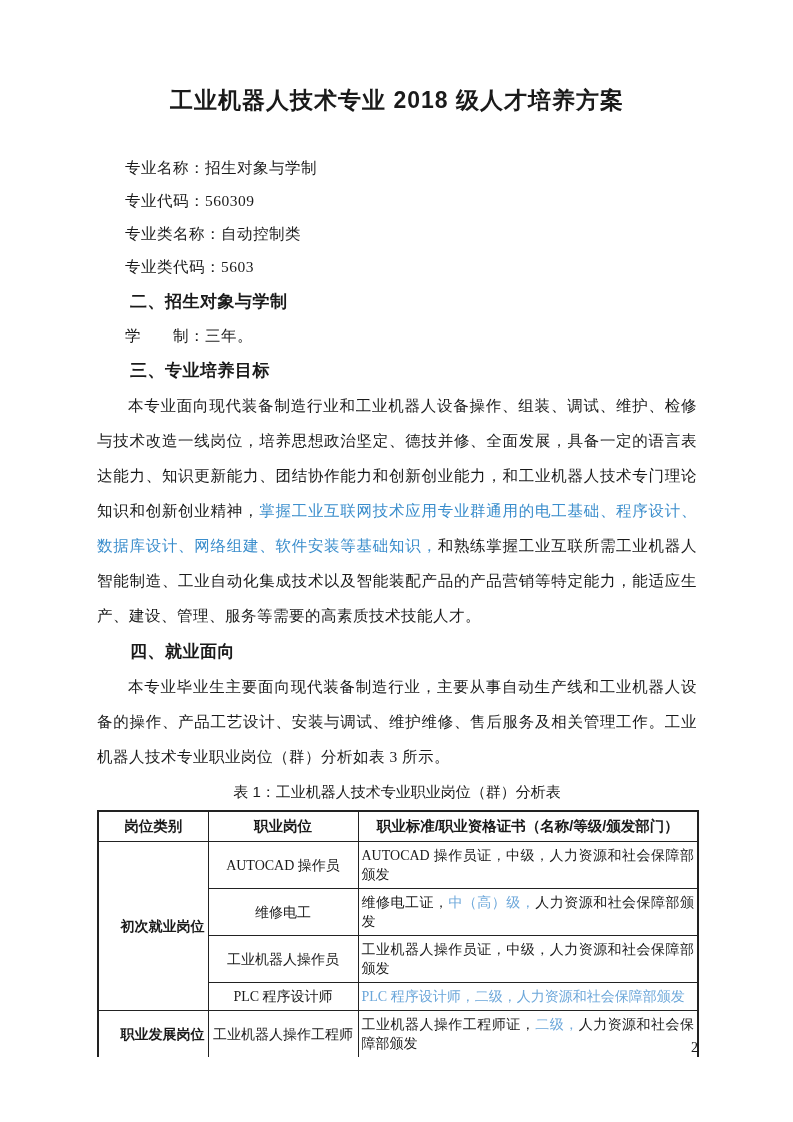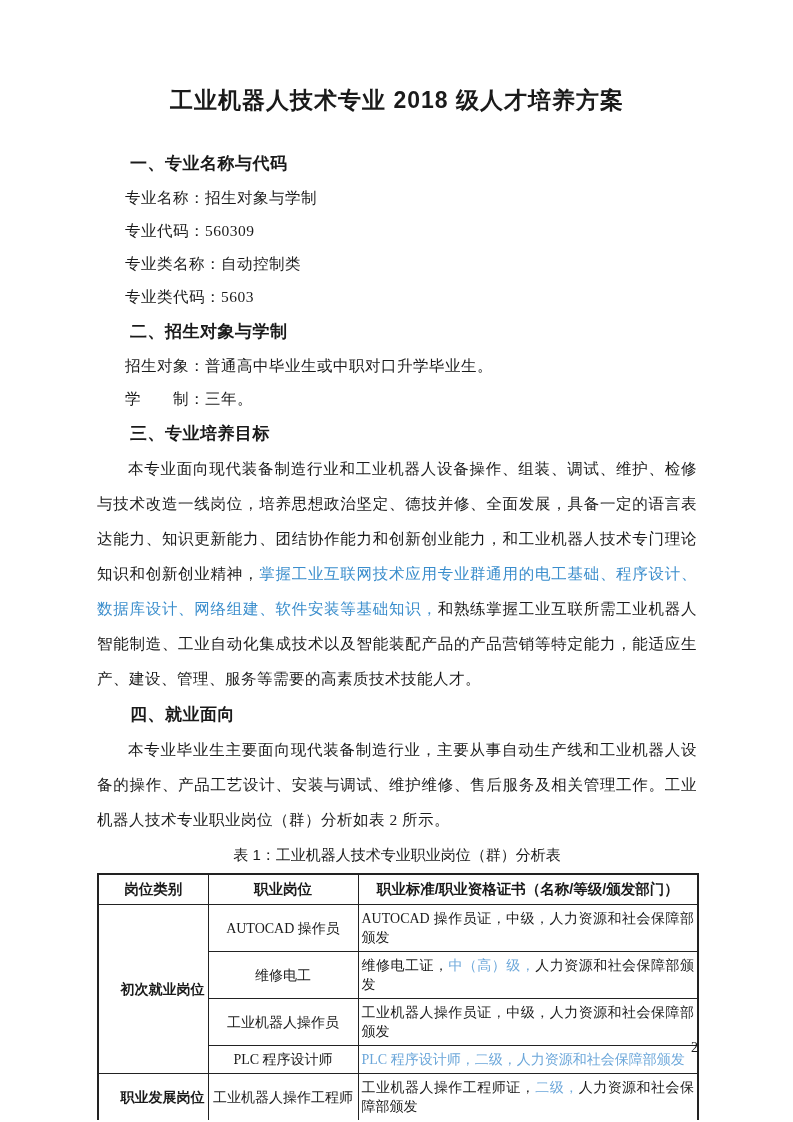--- a/index.html
+++ b/index.html
@@ -56,35 +56,33 @@
     font-family:"Liberation Serif","DejaVu Serif",serif;color:#1a1a1a;
   }
 </style>
 </head>
 <body>
 
 <div class="page">
 
   <h1 class="doc-title">工业机器人技术专业 2018 级人才培养方案</h1>
 
-  <h2 class="section-heading first">一、专业名称与代码</h2>
   <div class="kv">专业名称：招生对象与学制</div>
   <div class="kv">专业代码：560309</div>
   <div class="kv">专业类名称：自动控制类</div>
   <div class="kv">专业类代码：5603</div>
 
   <h2 class="section-heading">二、招生对象与学制</h2>
-  <div class="kv">招生对象：普通高中毕业生或中职对口升学毕业生。</div>
   <div class="kv">学　　制：三年。</div>
 
   <h2 class="section-heading">三、专业培养目标</h2>
   <p class="para"><span>本专业面向现代装备制造行业和工业机器人设备操作、组装、调试、维护、检修与技术改造一线岗位，培养思想政治坚定、德技并修、全面发展，具备一定的语言表达能力、知识更新能力、团结协作能力和创新创业能力，和工业机器人技术专门理论知识和创新创业精神，</span><span class="c-blue">掌握工业互联网技术应用专业群通用的电工基础、程序设计、数据库设计、网络组建、软件安装等基础知识，</span><span>和熟练掌握工业互联所需工业机器人智能制造、工业自动化集成技术以及智能装配产品的产品营销等特定能力，能适应生产、建设、管理、服务等需要的高素质技术技能人才。</span></p>
 
   <h2 class="section-heading">四、就业面向</h2>
-  <p class="para">本专业毕业生主要面向现代装备制造行业，主要从事自动生产线和工业机器人设备的操作、产品工艺设计、安装与调试、维护维修、售后服务及相关管理工作。工业机器人技术专业职业岗位（群）分析如表 2 所示。</p>
+  <p class="para">本专业毕业生主要面向现代装备制造行业，主要从事自动生产线和工业机器人设备的操作、产品工艺设计、安装与调试、维护维修、售后服务及相关管理工作。工业机器人技术专业职业岗位（群）分析如表 3 所示。</p>
 
   <div class="table-caption">表 1：工业机器人技术专业职业岗位（群）分析表</div>
 
   <table class="job-table">
     <colgroup>
       <col class="col-category">
       <col class="col-job">
       <col class="col-cert">
     </colgroup>
     <thead>

